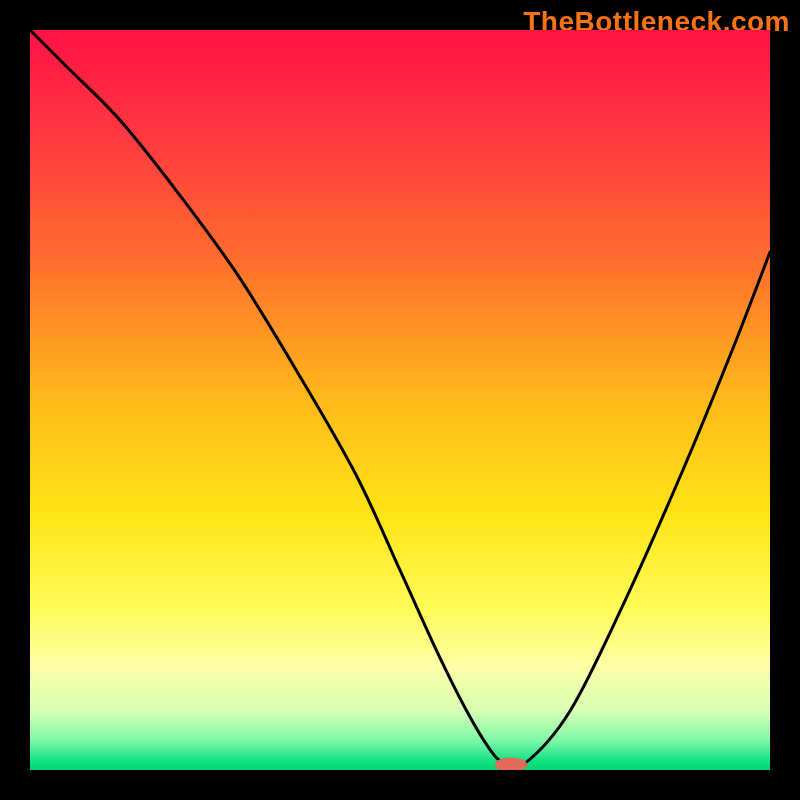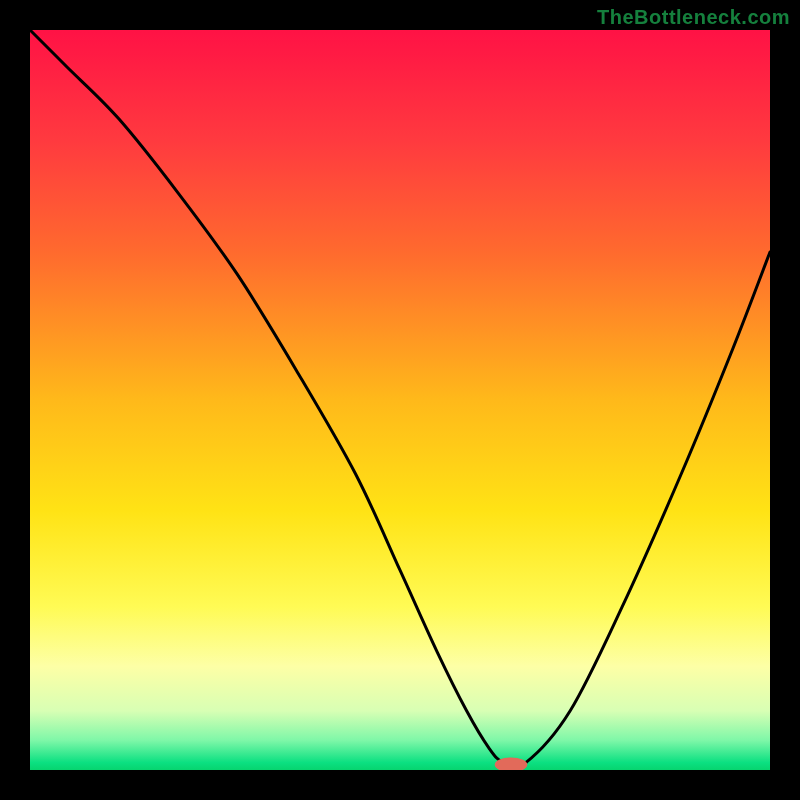--- a/index.html
+++ b/index.html
@@ -14,22 +14,22 @@
   .frame {
     position: relative;
     width: 800px;
     height: 800px;
     background: #000;
   }
   .watermark {
     position: absolute;
     top: 6px;
     right: 10px;
-    color: #15803d;
-    font-size: 20px;
+    color: #f97316;
+    font-size: 28px;
     font-weight: bold;
     letter-spacing: 0.5px;
     user-select: none;
   }
   .plot-area {
     position: absolute;
     left: 30px;
     top: 30px;
     width: 740px;
     height: 740px;

